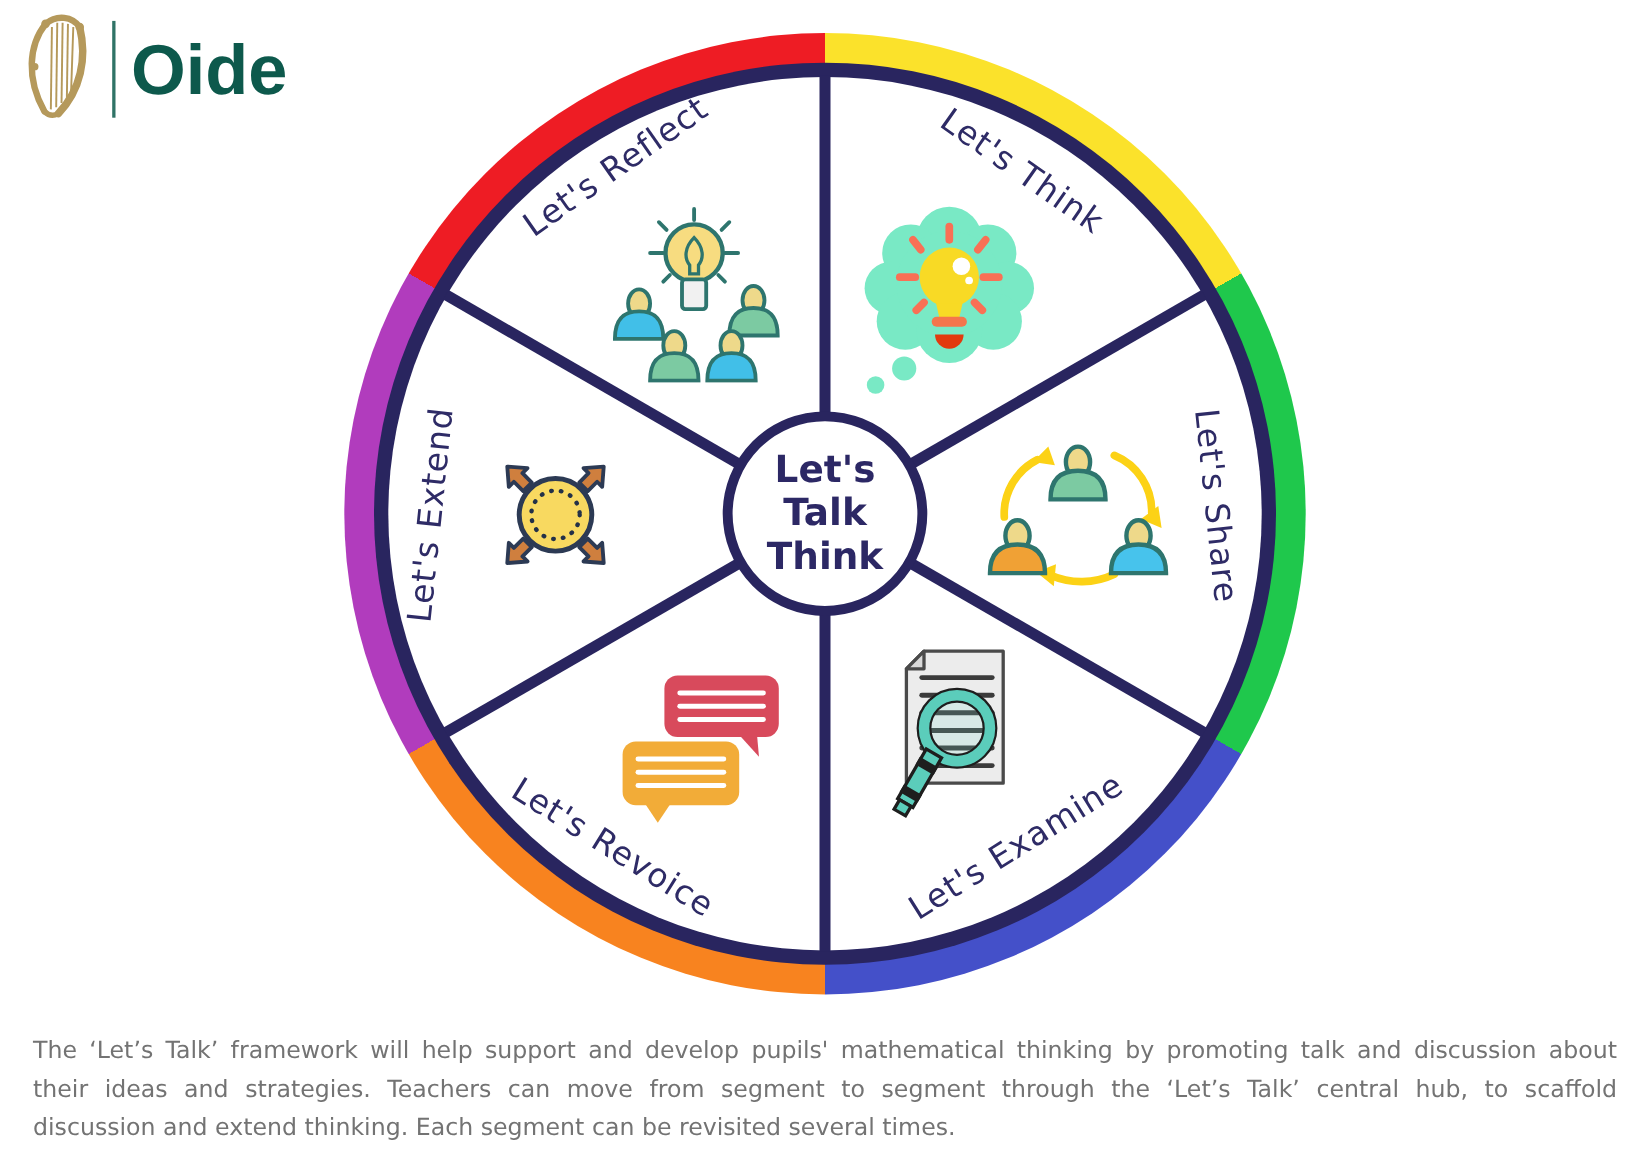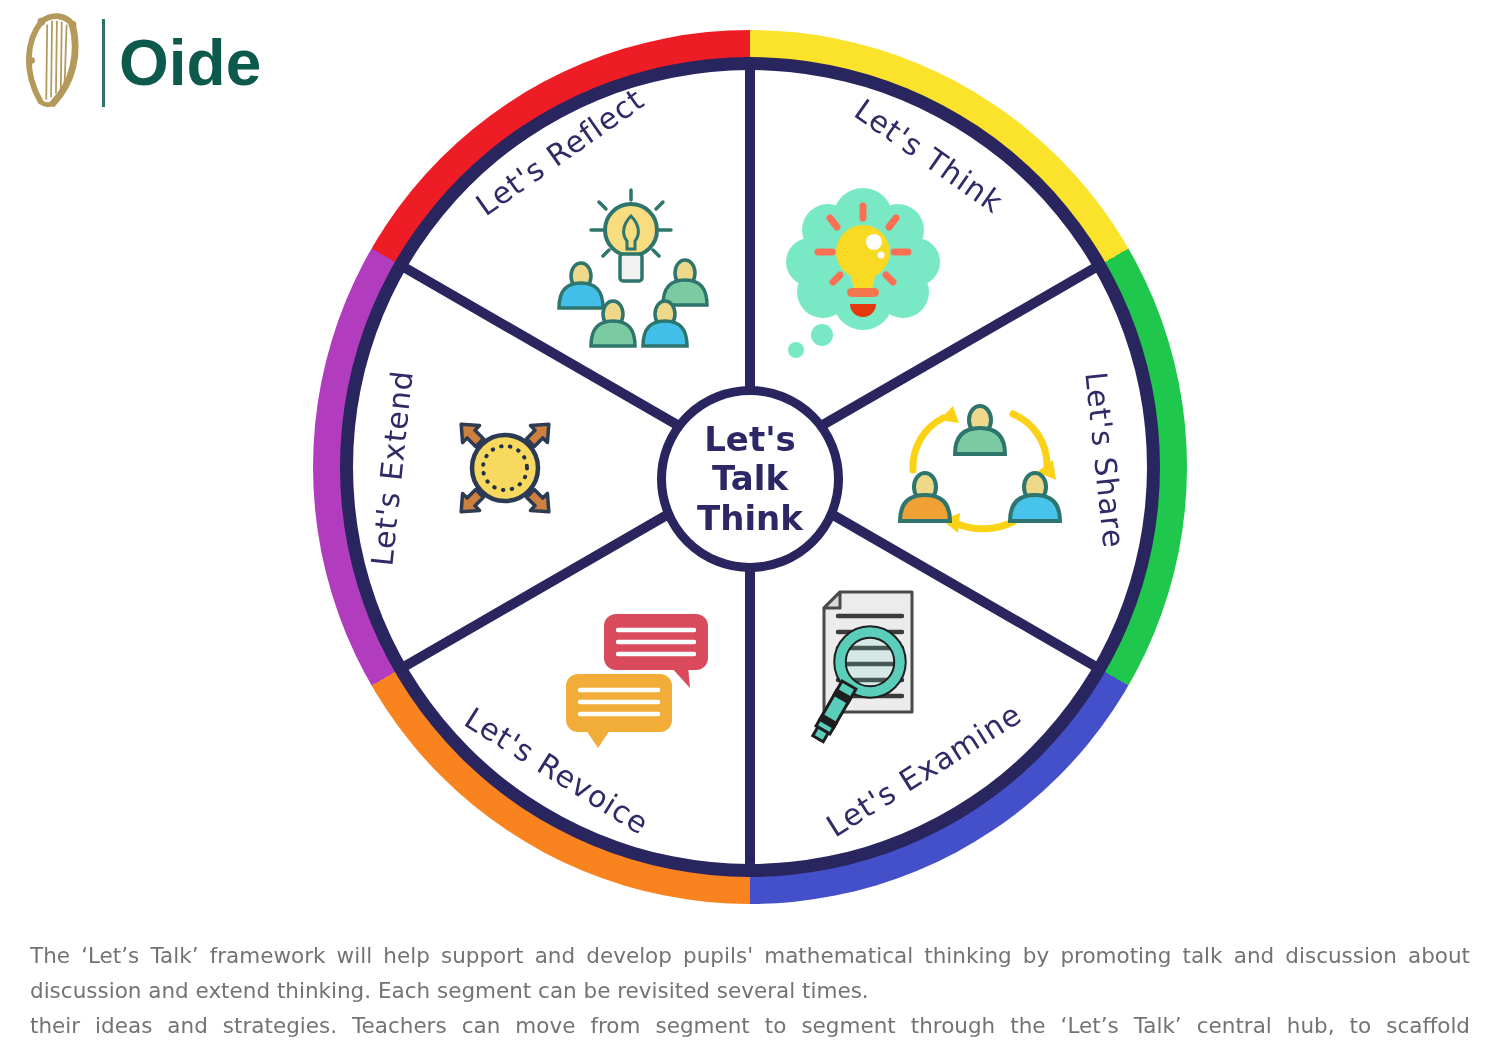--- a/index.html
+++ b/index.html
@@ -16,21 +16,21 @@
   
   .wheel{position:absolute;left:313px;top:30px;width:874px;height:874px;}
   .rim{position:absolute;inset:0;border-radius:50%;
     background:conic-gradient(#fbe22b 0deg 60deg,#1fc84c 60deg 120deg,#4450c9 120deg 180deg,
       #f8831f 180deg 240deg,#b13cbd 240deg 300deg,#ee1c24 300deg 360deg);}
   .rim-border{position:absolute;inset:27px;border-radius:50%;background:#29255f;}
   .wheel-face{position:absolute;inset:40px;border-radius:50%;background:#ffffff;}
   .spoke{position:absolute;left:432px;top:39px;width:10px;height:796px;background:#29255f;}
   .spoke.r60{transform:rotate(60deg);}
   .spoke.r120{transform:rotate(120deg);}
-  .hub{position:absolute;left:344px;top:356px;width:168px;height:168px;border:9px solid #29255f;
+  .hub{position:absolute;left:344px;top:344px;width:168px;height:168px;border:9px solid #29255f;
     border-radius:50%;background:#ffffff;display:flex;flex-direction:column;align-items:center;
     justify-content:center;z-index:6;}
   .hub-line{font-size:34px;font-weight:bold;color:#2c2865;line-height:1.16;}
 
   .seg-label{position:absolute;white-space:nowrap;font-size:30px;color:#2e2b66;z-index:5;
     letter-spacing:1px;}
   .lbl-reflect{left:247px;top:122px;transform:translate(-50%,-50%) rotate(-35deg);}
   .lbl-think{left:616px;top:126px;transform:translate(-50%,-50%) rotate(35deg);}
   .lbl-share{left:792px;top:430px;transform:translate(-50%,-50%) rotate(84deg);}
   .lbl-examine{left:611px;top:740px;transform:translate(-50%,-50%) rotate(-32deg);}
@@ -213,17 +213,17 @@
 
     <div class="hub">
       <span class="hub-line">Let's</span>
       <span class="hub-line">Talk</span>
       <span class="hub-line">Think</span>
     </div>
   </div>
 
   <div class="description">
     <div class="line just">The ‘Let’s Talk’ framework will help support and develop pupils' mathematical thinking by promoting talk and discussion about</div>
+    <div class="line just">their ideas and strategies. Teachers can move from segment to segment through the ‘Let’s Talk’ central hub, to scaffold</div>
     <div class="line">discussion and extend thinking. Each segment can be revisited several times.</div>
-    <div class="line just">their ideas and strategies. Teachers can move from segment to segment through the ‘Let’s Talk’ central hub, to scaffold</div>
   </div>
 
 </div>
 
 </body></html>

